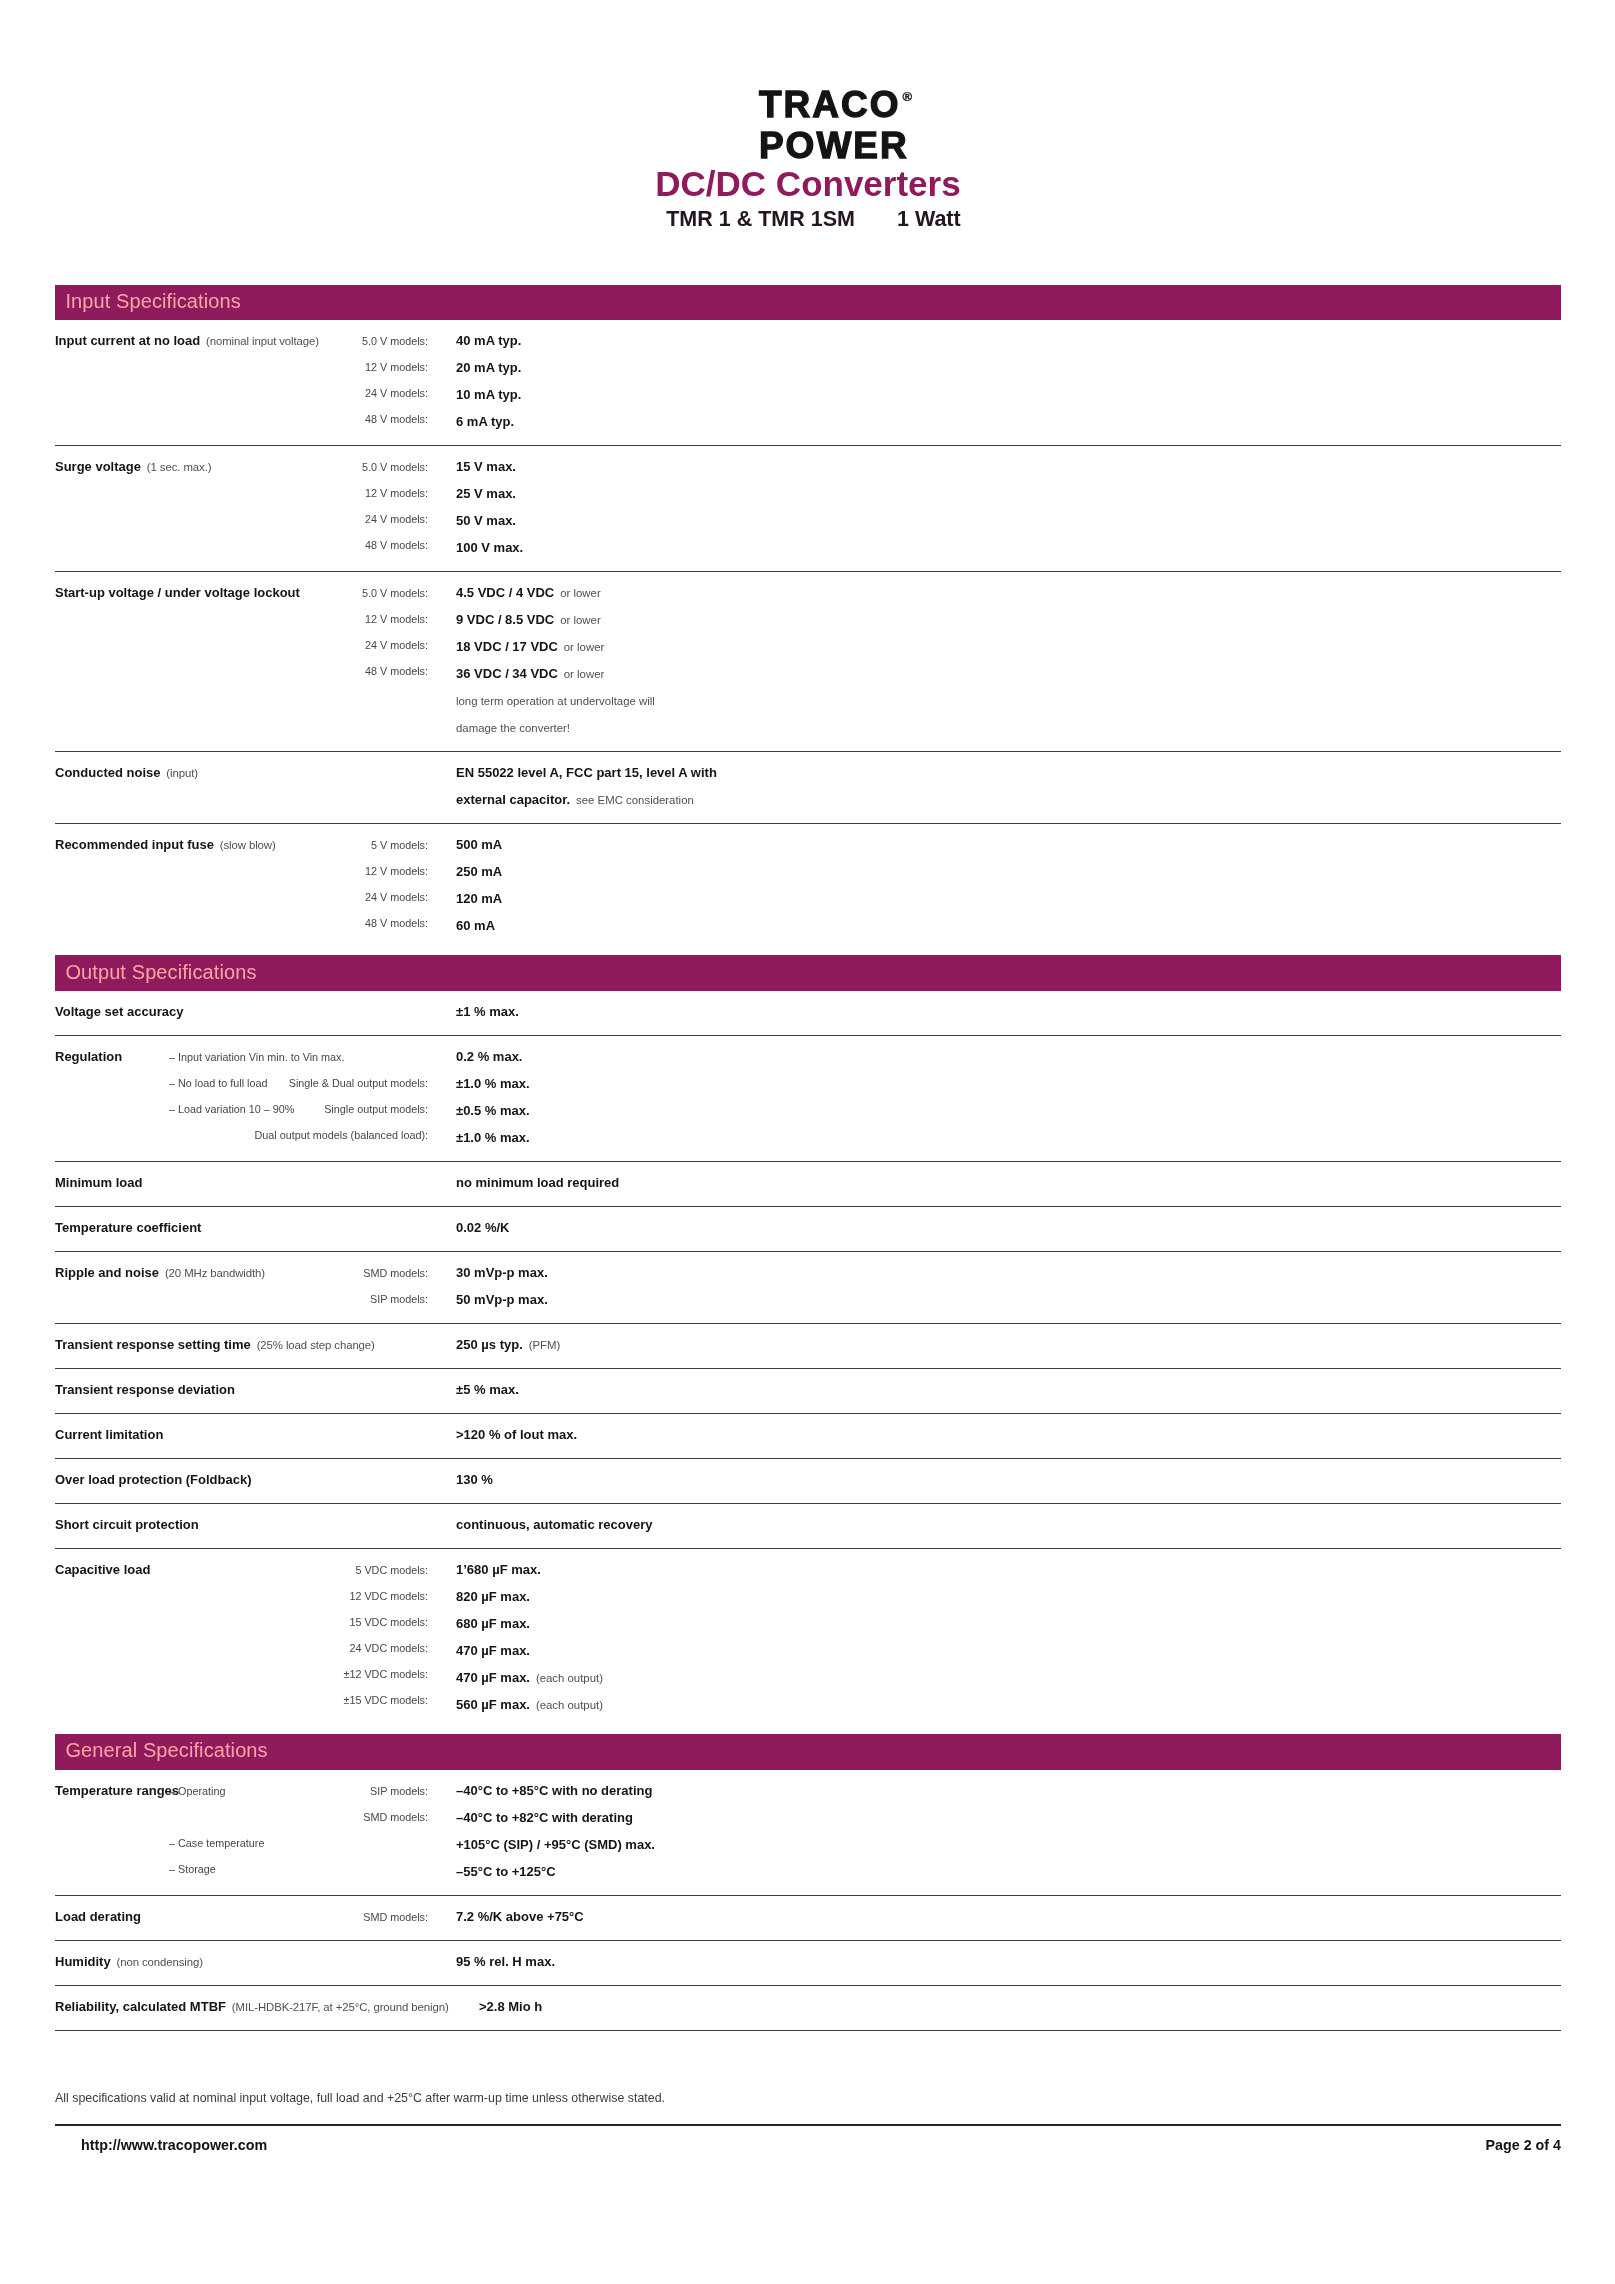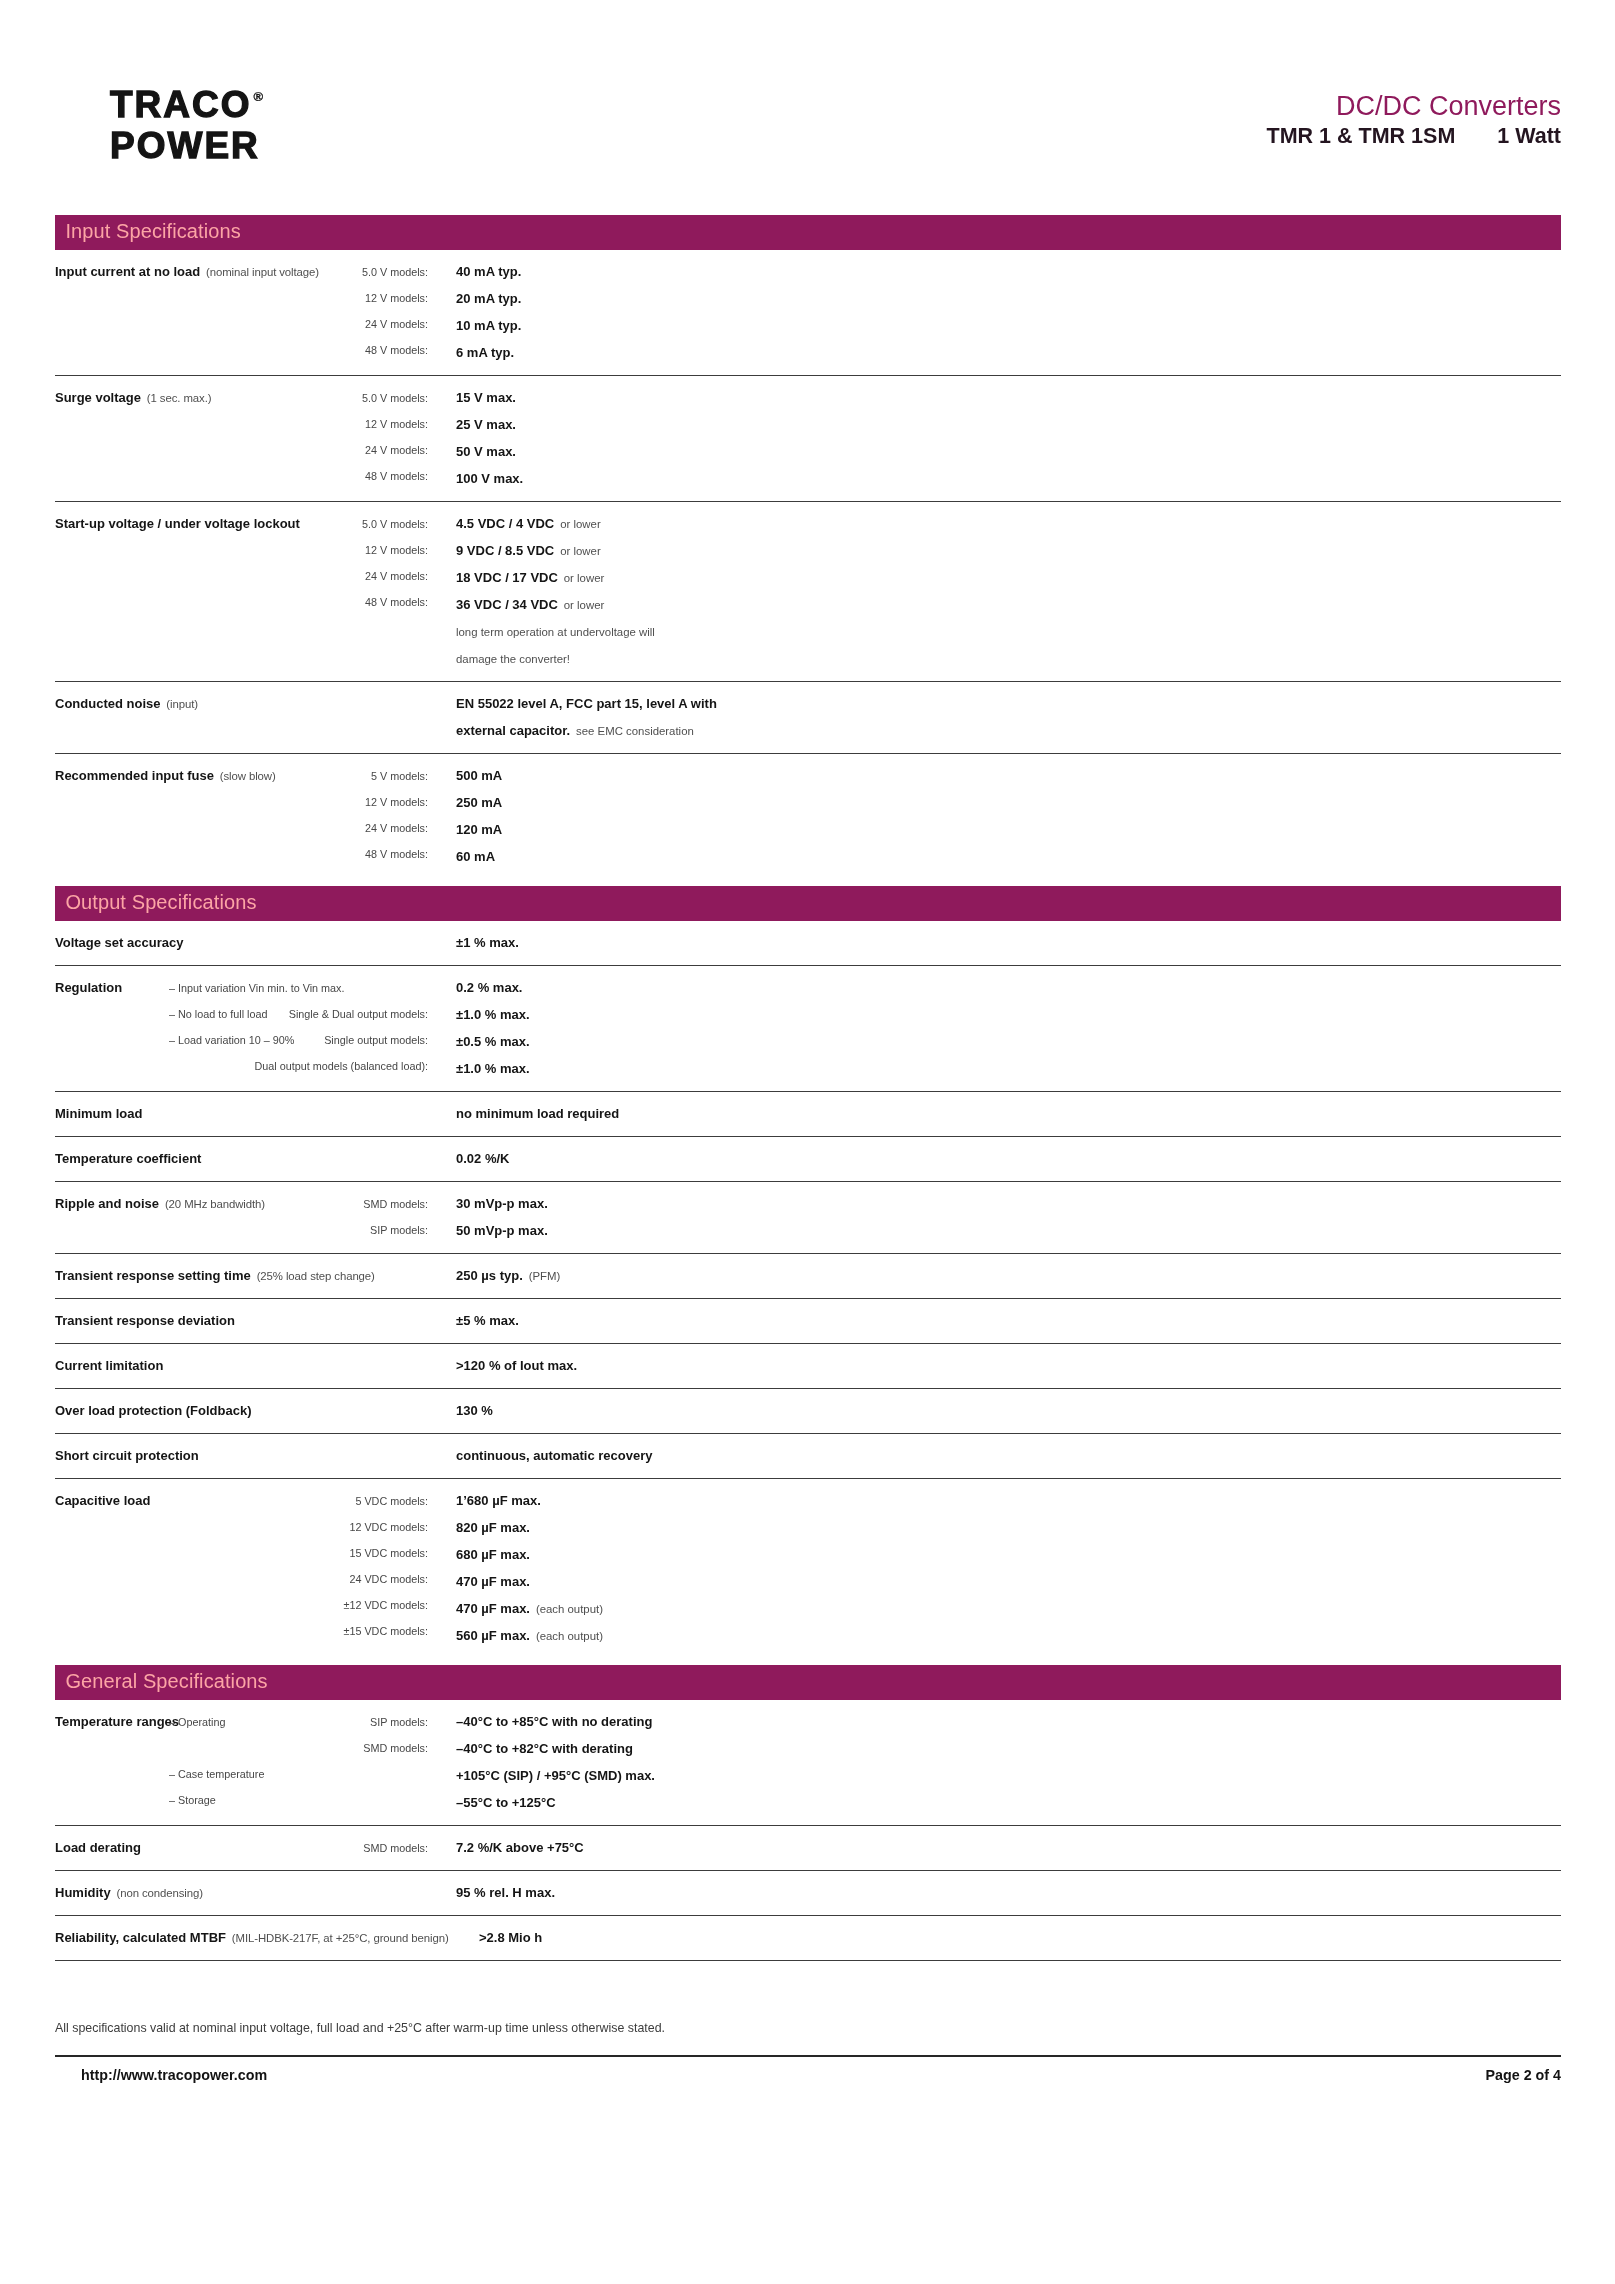--- a/index.html
+++ b/index.html
@@ -9,33 +9,33 @@
     height: 2284px;
     background: #ffffff;
     font-family: "Liberation Sans", sans-serif;
     color: #151515;
     overflow: hidden;
   }
   :root { --accent: #8F1A5C; --rule: #3c3c3c; }
   .content { padding: 0 55px; }
 
   
-  .page-header { margin-top: 88px; display: flex; justify-content: space-between; align-items: flex-start; }
+  .page-header { margin-top: 88px; display: flex; justify-content: space-between; align-items: center; flex-direction: column; }
   .logo {
     margin-left: 55px;
     font-size: 37px; line-height: 33px; font-weight: bold;
     letter-spacing: 2px; color: #141414;
     -webkit-text-stroke: 1.3px #141414;
   }
   .logo .reg {
     font-size: 13px; letter-spacing: 0; -webkit-text-stroke: 0.3px #141414;
     position: relative; top: -15.6px; margin-left: 2px;
   }
   .titles { text-align: right; margin-top: 3.9px; }
-  .doc-title { font-size: 27px; line-height: 1.05; font-weight: normal; color: var(--accent); }
+  .doc-title { font-size: 35px; line-height: 1.05; font-weight: bold; color: var(--accent); }
   .doc-subtitle { margin-top: 3.9px; font-size: 21.5px; font-weight: bold; color: #241520;
     display: flex; justify-content: flex-end; gap: 42px; }
 
   
   .spec-sections { margin-top: 53px; }
   section + section { margin-top: 6.5px; }
   .banner {
     background: var(--accent); color: #fca5a5;
     font-size: 20px; font-weight: normal; letter-spacing: 0.1px;
     padding: 5.2px 10.4px 7.2px 10.4px;

